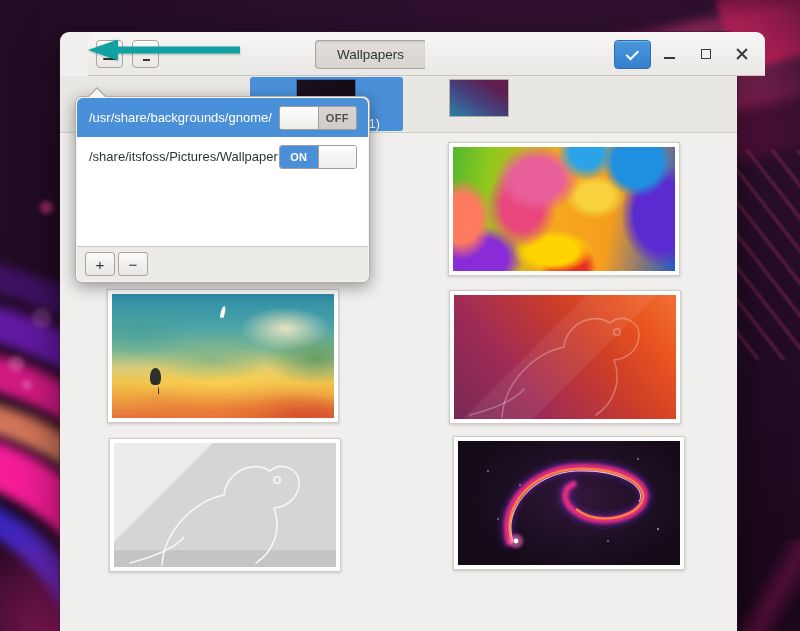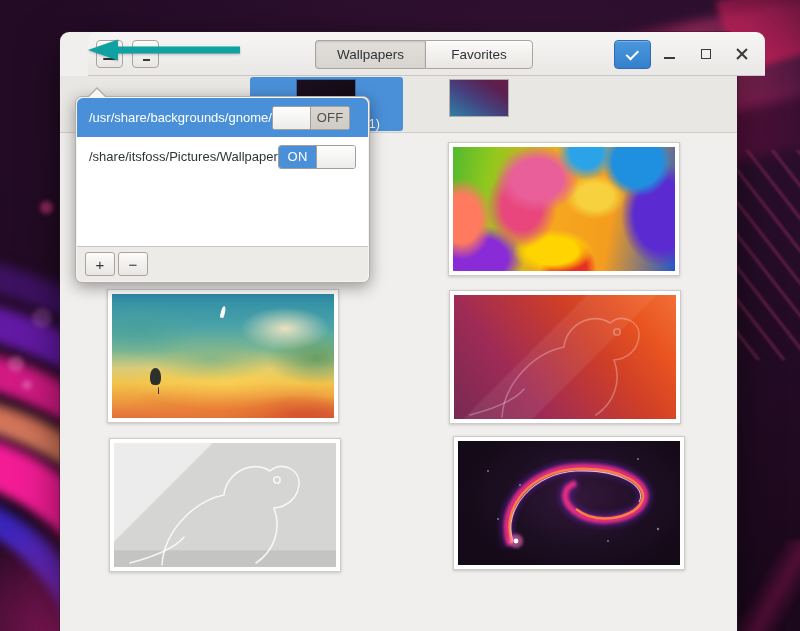--- a/index.html
+++ b/index.html
@@ -143,30 +143,30 @@
     background:#f4f3f1; border:1px solid #b3aea8; border-radius:7px;
     box-shadow:0 4px 16px rgba(0,0,0,.38); }
   .popover::before { content:""; position:absolute; top:-10px; left:11px;
     border-left:10px solid transparent; border-right:10px solid transparent;
     border-bottom:10px solid #b3aea8; }
   .popover::after { content:""; position:absolute; top:-8.5px; left:12px;
     border-left:9px solid transparent; border-right:9px solid transparent;
     border-bottom:9px solid #f7f6f5; }
   .folder-list { position:absolute; left:1px; right:1px; top:1px; bottom:36px;
     background:#fff; border-radius:6px 6px 0 0; overflow:hidden; }
-  .folder-row { height:39px; display:flex; align-items:center; 
+  .folder-row { height:39px; display:flex; align-items:center; justify-content:space-between;
     padding:0 11px 0 12px; }
   .folder-row.selected { background:#4a90d9; }
   .folder-path { font-size:13px; color:#2e3436; white-space:nowrap; }
   .folder-row.selected .folder-path { color:#fff; }
 
   .toggle { width:78px; height:24px; border:1px solid #a39e98; border-radius:3px;
     display:flex; overflow:hidden; background:#fff; flex:none; }
   .tg-half { flex:1; display:flex; align-items:center; justify-content:center;
-    font-size:13px; font-weight:normal; letter-spacing:.3px; }
+    font-size:11px; font-weight:bold; letter-spacing:.3px; }
   .tg-handle { background:linear-gradient(#fefefe, #ececeа); background:linear-gradient(#fefefe,#ececea); }
   .toggle-off .tg-handle { border-right:1px solid #a39e98; }
   .toggle-on  .tg-handle { border-left:1px solid #a39e98; }
   .tg-off { background:linear-gradient(#d9d5d0, #cfcbc5); color:#514d48; }
   .tg-on  { background:#4a90d9; color:#fff; }
 
   .popover-actions { position:absolute; left:1px; right:1px; bottom:1px; height:35px;
     background:#edebе8; background:#edebe8; border-top:1px solid #c8c4bf; border-radius:0 0 6px 6px;
     display:flex; align-items:center; gap:3px; padding-left:8px; }
   .small-btn { width:30px; height:24px; border:1px solid #a9a49e; border-radius:3px;
@@ -205,21 +205,20 @@
           <i></i>
           <i></i>
         </span>
     </div>
     <div class="btn second-btn">
       <span class="hidden-glyph"></span>
     </div>
 
     <div class="tabs">
       <div class="tab tab-first">Wallpapers</div>
-      <div class="tab tab-last">Favorites</div>
     </div>
 
     <div class="btn apply-btn">
       <span class="check"></span>
     </div>
 
     <div class="winctl ctl-min">
       <span class="glyph-min"></span>
     </div>
     <div class="winctl ctl-max">

